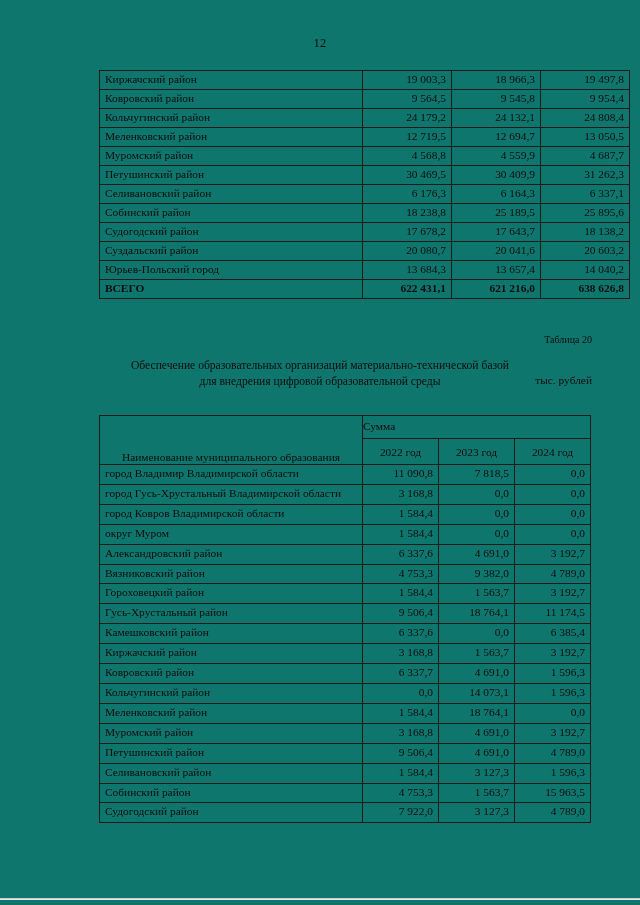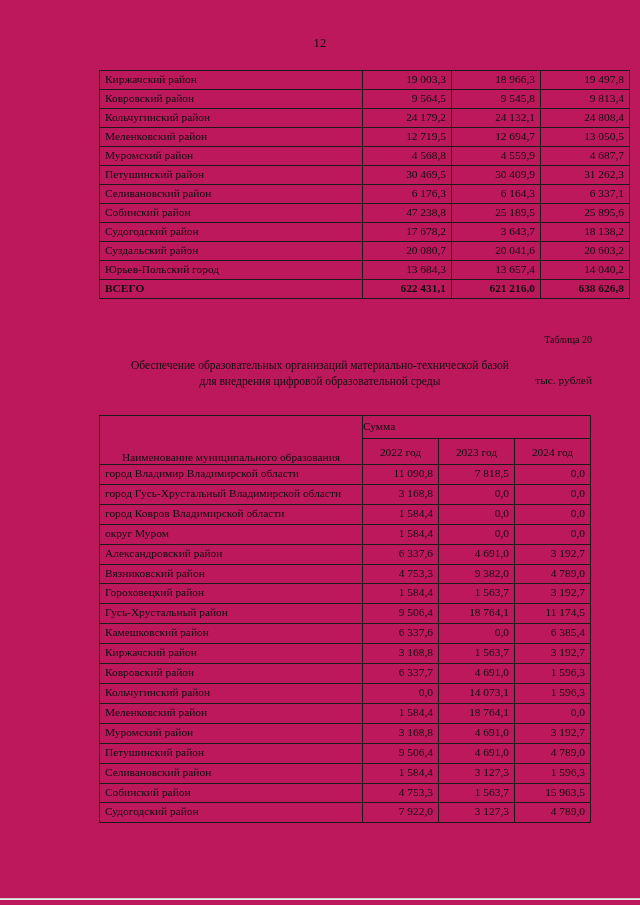--- a/index.html
+++ b/index.html
@@ -13,21 +13,21 @@
     font-family: "Liberation Serif", "DejaVu Serif", serif;
     color: #0d0d0d;
     position: relative;
     overflow: hidden;
   }
   .page {
     position: absolute;
     left: 0; top: 0;
     width: 640px;
     height: 905px;
-    background: #be185d;
+    background: #0f766e;
   }
   .page-number {
     position: absolute;
     left: 0;
     top: 36px;
     width: 640px;
     text-align: center;
     font-size: 12.5px;
     letter-spacing: 0.2px;
   }
@@ -163,21 +163,21 @@
         <tr>
           <td class="name">Киржачский  район</td>
           <td class="num">19 003,3</td>
           <td class="num">18 966,3</td>
           <td class="num">19 497,8</td>
         </tr>
         <tr>
           <td class="name">Ковровский район</td>
           <td class="num">9 564,5</td>
           <td class="num">9 545,8</td>
-          <td class="num">9 813,4</td>
+          <td class="num">9 954,4</td>
         </tr>
         <tr>
           <td class="name">Кольчугинский район</td>
           <td class="num">24 179,2</td>
           <td class="num">24 132,1</td>
           <td class="num">24 808,4</td>
         </tr>
         <tr>
           <td class="name">Меленковский  район</td>
           <td class="num">12 719,5</td>
@@ -197,28 +197,28 @@
           <td class="num">31 262,3</td>
         </tr>
         <tr>
           <td class="name">Селивановский район</td>
           <td class="num">6 176,3</td>
           <td class="num">6 164,3</td>
           <td class="num">6 337,1</td>
         </tr>
         <tr>
           <td class="name">Собинский  район</td>
-          <td class="num">47 238,8</td>
+          <td class="num">18 238,8</td>
           <td class="num">25 189,5</td>
           <td class="num">25 895,6</td>
         </tr>
         <tr>
           <td class="name">Судогодский  район</td>
           <td class="num">17 678,2</td>
-          <td class="num">3 643,7</td>
+          <td class="num">17 643,7</td>
           <td class="num">18 138,2</td>
         </tr>
         <tr>
           <td class="name">Суздальский район</td>
           <td class="num">20 080,7</td>
           <td class="num">20 041,6</td>
           <td class="num">20 603,2</td>
         </tr>
         <tr>
           <td class="name">Юрьев-Польский город</td>

